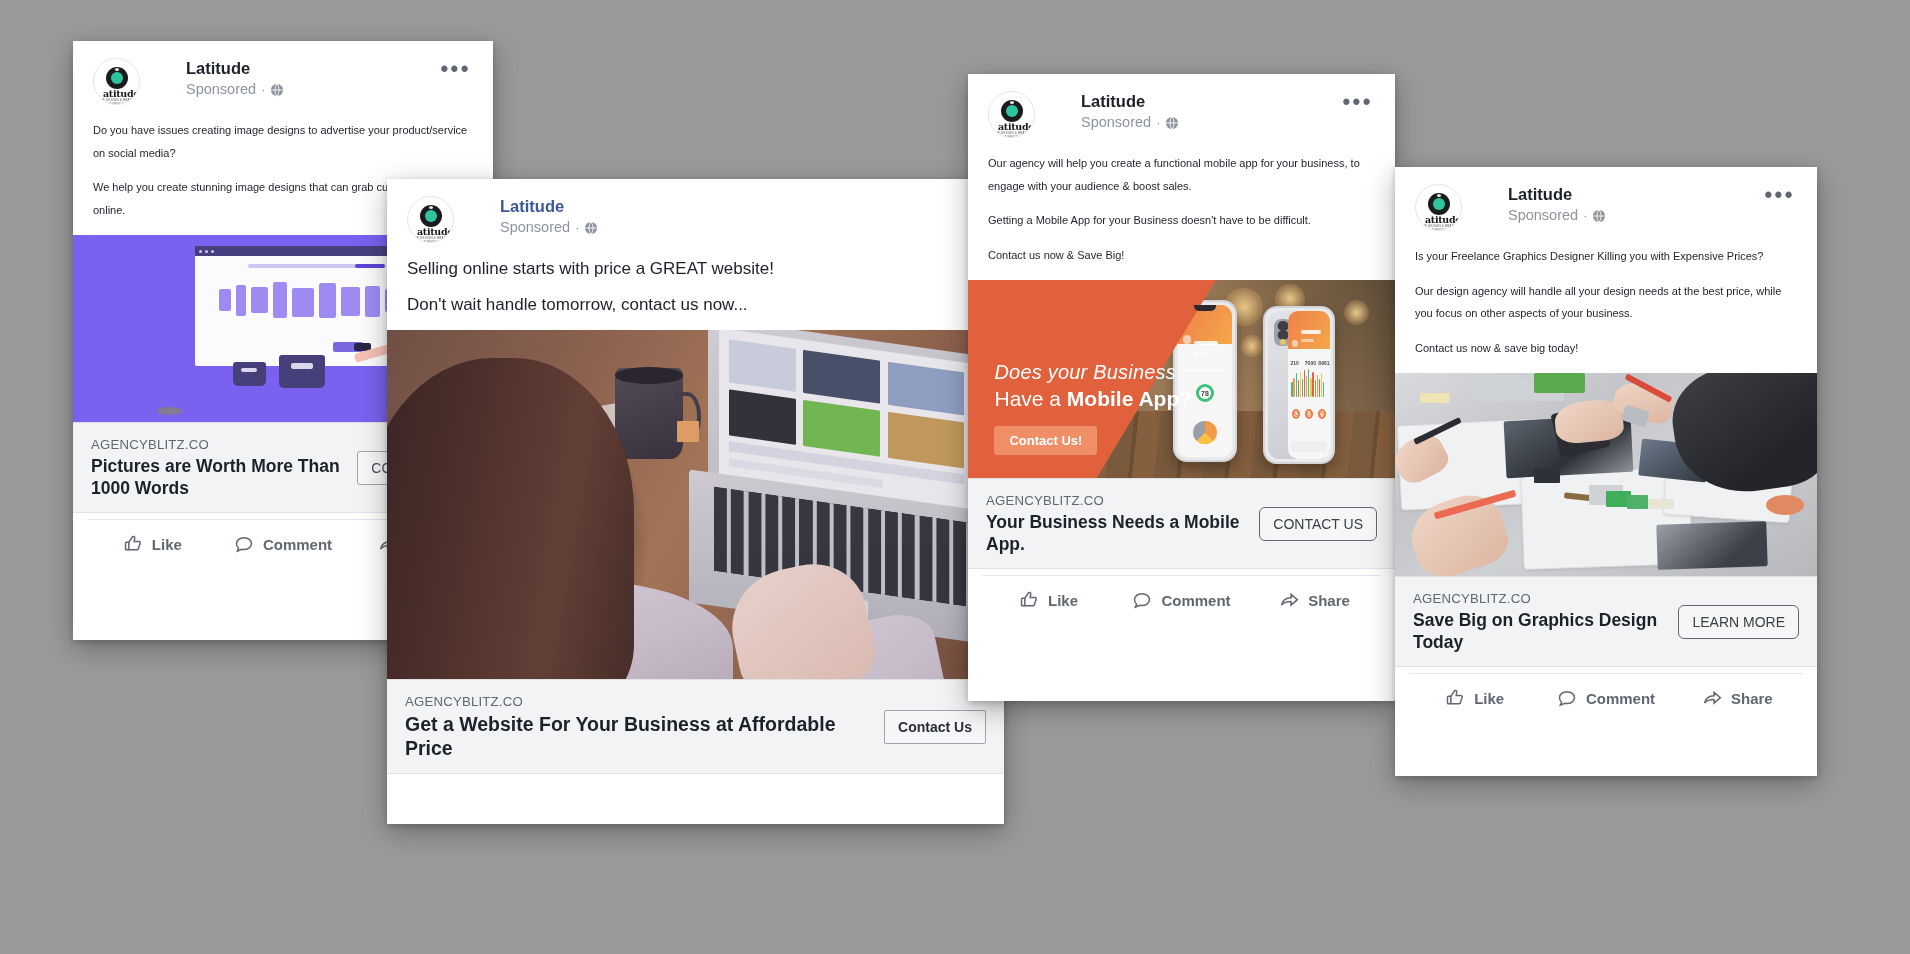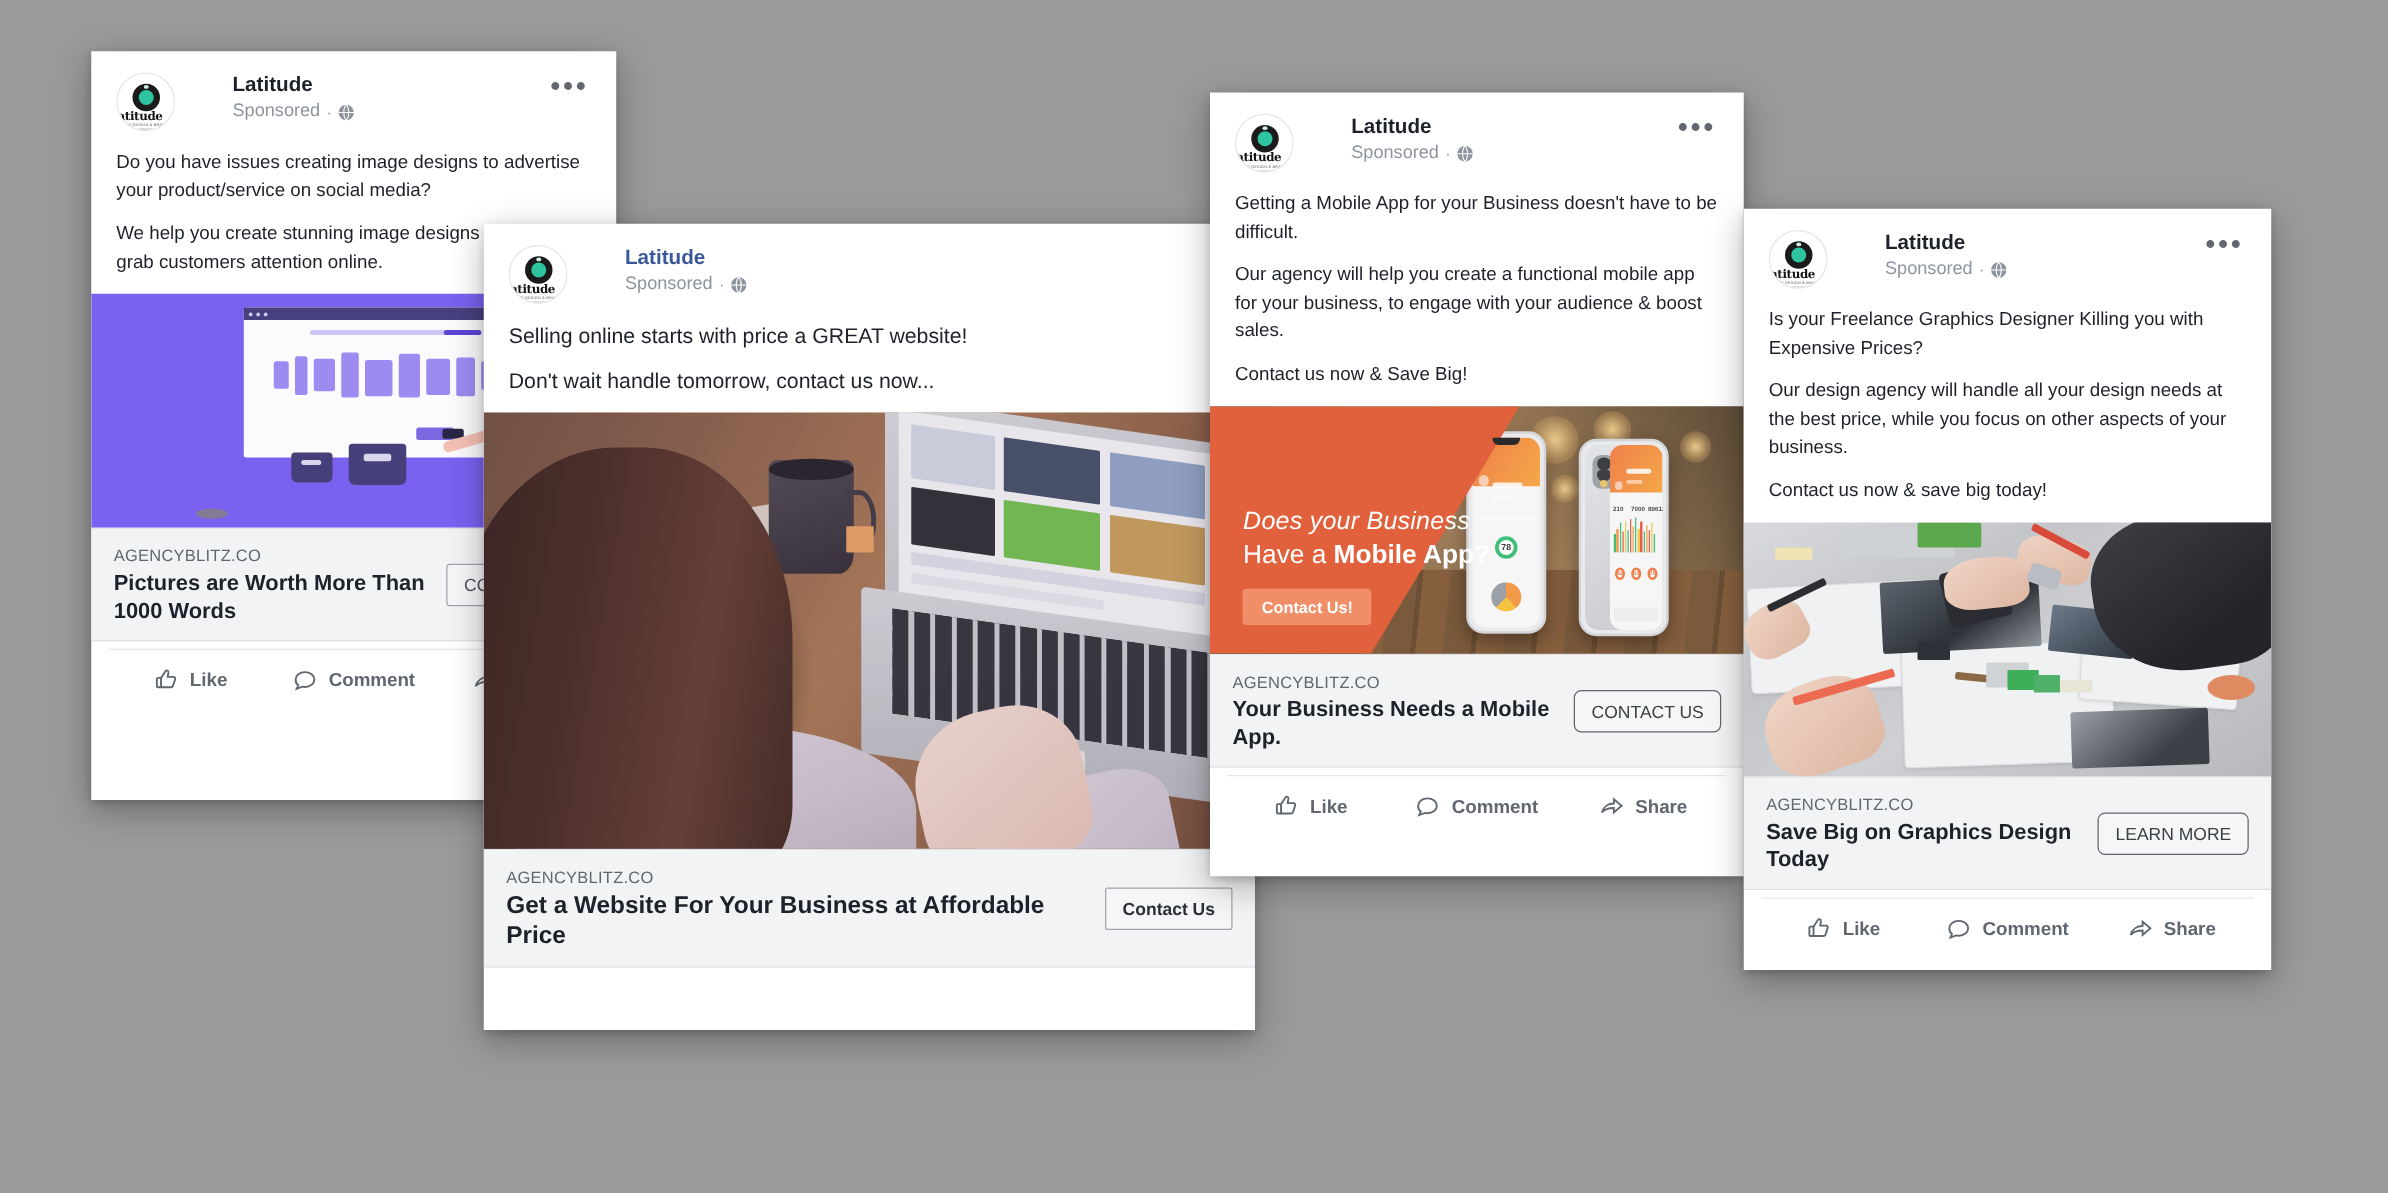--- a/index.html
+++ b/index.html
@@ -56,21 +56,21 @@
     position: absolute;
     left: 50%; top: 9px;
     transform: translateX(-50%);
     width: 4px; height: 3px;
     border-radius: 50%;
     background: #cfeee6;
   }
   .avatar .wordmark {
     position: absolute;
     left: 0; right: 0; top: 29px;
-    text-align: left;
+    text-align: right;
     font-size: 9.5px;
     font-weight: 700;
     letter-spacing: -0.3px;
     color: #141414;
     font-family: "DejaVu Serif", serif;
   }
   .avatar .subwordmark {
     position: absolute;
     left: 0; right: 0; top: 39px;
     text-align: center;
@@ -108,21 +108,21 @@
     font-size: 22px;
     letter-spacing: 2.5px;
     line-height: 14px;
     padding: 4px 2px 0 8px;
     font-weight: 700;
   }
 
   
   .post-body { padding: 10px 20px 14px 20px; }
   .post-body p {
-    font-size: 15px;
+    font-size: 11px;
     line-height: 22.5px;
     color: #1d2129;
     margin-bottom: 12px;
   }
   .post-body p:last-child { margin-bottom: 0; }
 
   
   .creative { position: relative; width: 100%; overflow: hidden; }
 
   
@@ -782,22 +782,22 @@
                 <circle cx="8" cy="8" r="7" fill="#8d949e"></circle>
                 <path d="M1 8h14M8 1c3 3 3 11 0 14M8 1c-3 3-3 11 0 14" stroke="#fff" stroke-width="1" fill="none"></path>
               </svg>
           </span>
         </div>
       </div>
       <div class="menu-dots">•••</div>
     </div>
 
     <div class="post-body">
+      <p>Our agency will help you create a functional mobile app for your business, to engage with your audience &amp; boost sales.</p>
       <p>Getting a Mobile App for your Business doesn't have to be difficult.</p>
-      <p>Our agency will help you create a functional mobile app for your business, to engage with your audience &amp; boost sales.</p>
       <p>Contact us now &amp; Save Big!</p>
     </div>
 
     <div class="creative cre-app">
       <div class="bokeh" style="left:60%;top:4%;width:9%;aspect-ratio:1;"></div>
       <div class="bokeh" style="left:72%;top:2%;width:7%;aspect-ratio:1;"></div>
       <div class="bokeh" style="left:88%;top:10%;width:6%;aspect-ratio:1;"></div>
       <div class="bokeh" style="left:64%;top:28%;width:5%;aspect-ratio:1;"></div>
       <div class="wood"></div>
 

